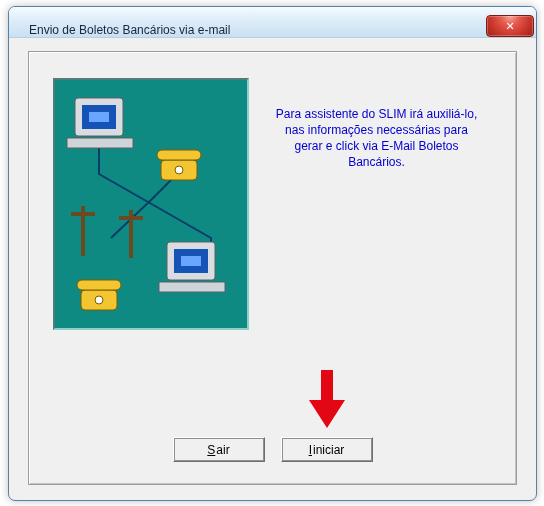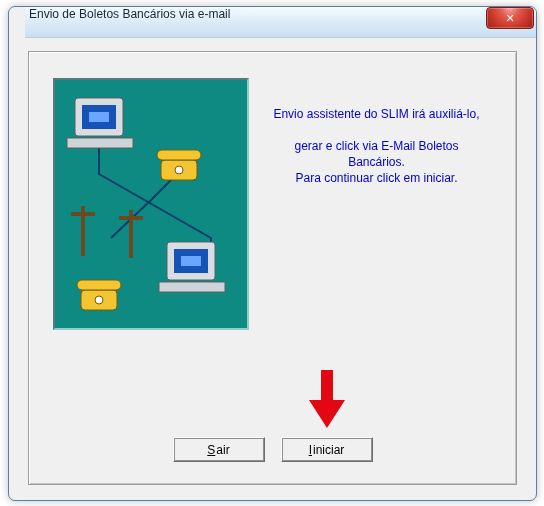--- a/index.html
+++ b/index.html
@@ -7,23 +7,22 @@
   .win{
     position:absolute;left:8px;top:6px;width:527px;height:493px;
     border:1px solid #5a80a8;border-radius:7px;overflow:hidden;
     box-shadow:0 0 8px rgba(0,0,0,.25);
     background:#f0f0f0;
   }
   .titlebar{
     height:30px;
     background:linear-gradient(#f5fbff,#dfeef9 40%,#c9e0f3);
     border-bottom:1px solid #b8cfe2;
-    display:flex;align-items:flex-start;justify-content:space-between;
-    padding:0 2px 0 4px;
-    margin-left:16px;
+    display:flex;align-items:flex-end;justify-content:space-between;
+    padding:0 2px 0 20px;
   }
   .titlebar .cap{color:#16283c;font-size:12px;white-space:nowrap}
   .closebtn{
     width:46px;height:20px;border-radius:4px;
     background:radial-gradient(circle at 50% 0%, #f6a8a0 0%, #e65b4e 30%, #c8362a 65%, #9b2219 100%);
     border:1px solid #7d1a13;color:#fff;display:flex;align-items:center;justify-content:center;
     box-shadow:inset 0 0 0 1px rgba(255,255,255,.25);
   }
   .closebtn span{font-family:Segoe UI Symbol,Arial;font-size:11px;line-height:1}
   .client{position:absolute;left:3px;right:3px;top:32px;bottom:3px;background:#f0f0f0}
@@ -108,25 +107,24 @@
 
           <g transform="translate(26,200)">
             <rect x="0" y="10" width="36" height="20" rx="4" fill="#f2c531" stroke="#7a5c00"></rect>
             <rect x="-4" y="0" width="44" height="10" rx="5" fill="#f2c531" stroke="#7a5c00"></rect>
             <circle cx="18" cy="20" r="4" fill="#fff" stroke="#7a5c00"></circle>
           </g>
         </svg>
        </div>
 
        <div class="wiztxt">
-         <span>Envio assistente do SLIM irá auxiliá-lo,</span><br>
-         <br>
+         <span>Para assistente do SLIM irá auxiliá-lo,</span><br>
+         <span>nas informações necessárias para</span><br>
          <span>gerar e click via E-Mail Boletos</span><br>
          <span>Bancários.</span><br>
-         <span>Para continuar click em iniciar.</span>
        </div>
 
        <div class="btnrow">
          <div class="btn">
            <span class="u">S</span>
               <span>air</span>
          </div>
          <div class="btn">
            <span class="u">I</span>
               <span>iniciar</span>

